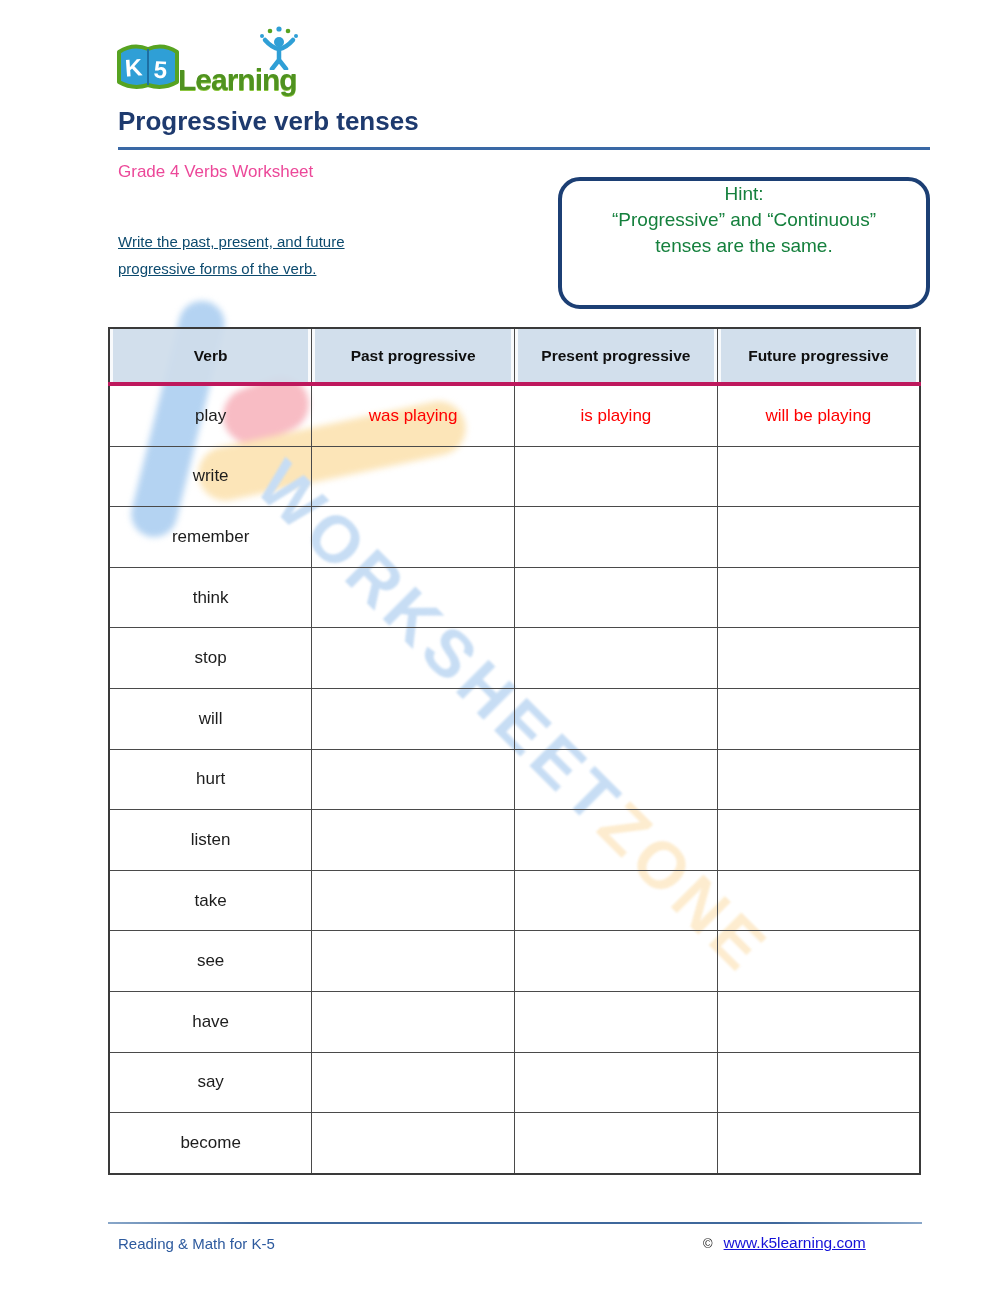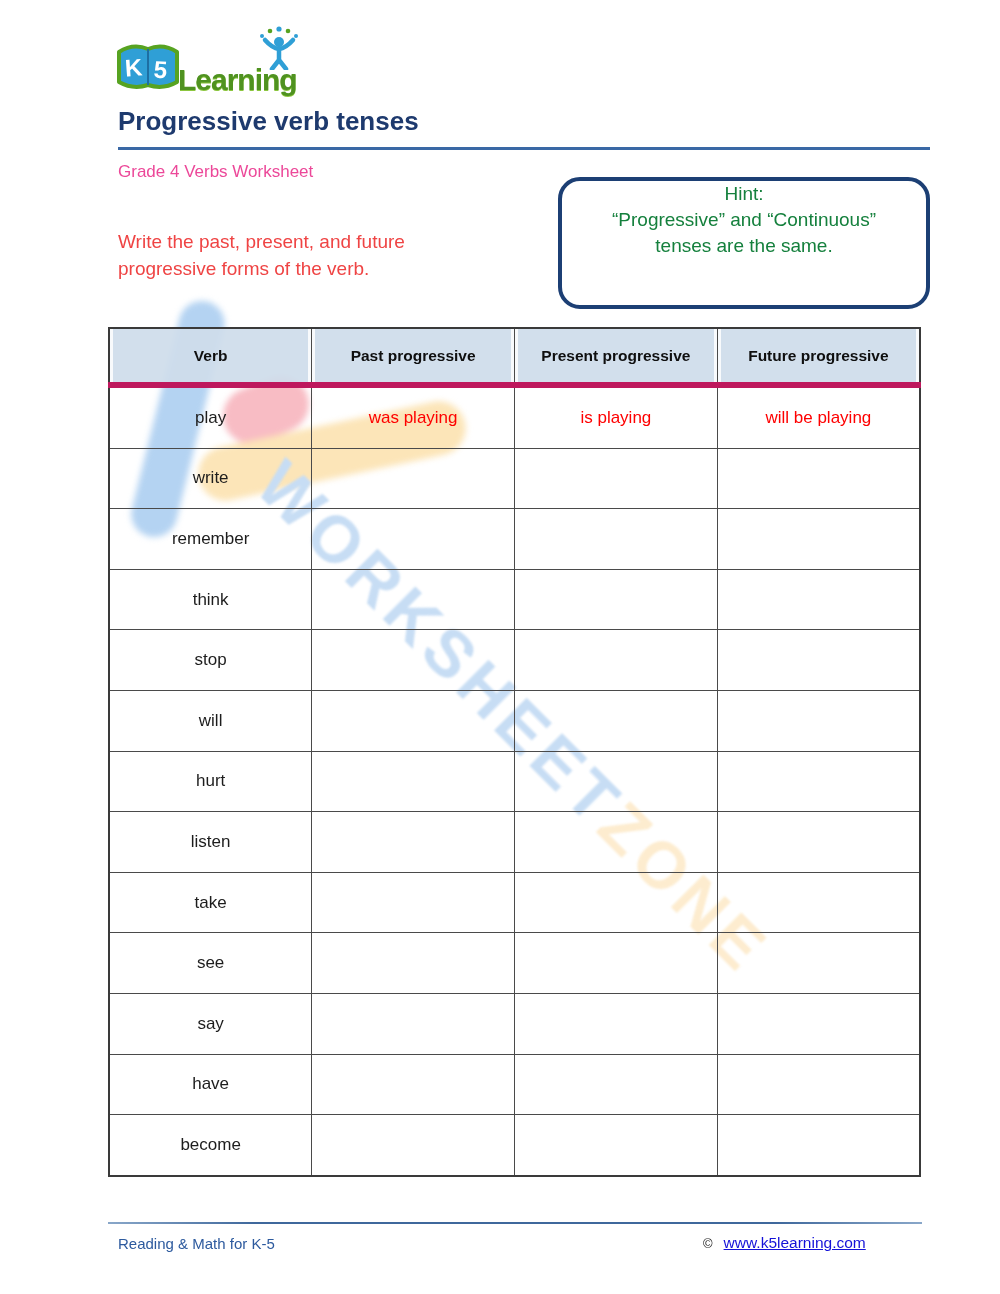--- a/index.html
+++ b/index.html
@@ -31,21 +31,21 @@
   .hint{
     position:absolute;left:558px;top:177px;width:372px;height:132px;
     box-sizing:border-box;border:4px solid #1c3f74;border-radius:22px;
     display:flex;flex-direction:column;justify-content:flex-start;align-items:center;
     color:#15803d;font-size:19px;line-height:26px;text-align:center;background:#fff;
   }
 
   
   .instructions{
     position:absolute;left:118px;top:228px;width:400px;
-    font-size:19px;line-height:27px;color:#ef4444;
+    font-size:15px;line-height:27px;color:#0c4a6e;text-decoration:underline;
   }
 
   
   .wm-shapes{position:absolute;left:0;top:0;width:1000px;height:1294px;z-index:0;filter:blur(3px);}
   .wm-blue{position:absolute;left:155px;top:298px;width:46px;height:242px;border-radius:24px;background:#b4d3f2;transform:rotate(14deg);}
   .wm-pink{position:absolute;left:222px;top:382px;width:88px;height:56px;border-radius:28px;background:#f8bcc4;transform:rotate(-22deg);}
   .wm-yellow{position:absolute;left:196px;top:424px;width:272px;height:54px;border-radius:27px;background:#fce5b8;transform:rotate(-12deg);}
   .wm-text{
     position:absolute;left:296px;top:446px;z-index:0;white-space:nowrap;
     transform:rotate(45deg);transform-origin:0 0;
@@ -60,21 +60,21 @@
     border-collapse:collapse;table-layout:fixed;background:transparent;
     border:2px solid #3a3a3a;
   }
   table.verbs th, table.verbs td{
     border:1px solid #4a4a4a;text-align:center;vertical-align:middle;padding:0;
   }
   table.verbs th{
     height:53px;background:rgba(207,221,235,0.93);
     font-size:15.5px;font-weight:bold;color:#0f0f0f;
     box-shadow:inset 3px 0 0 rgba(255,255,255,0.85), inset -3px 0 0 rgba(255,255,255,0.85);
-    border-bottom:6px solid #be185d;
+    border-bottom:4px solid #be185d;
   }
   table.verbs td{height:59.6px;font-size:17px;color:#1d1d1d;}
   table.verbs tr.example td.ans-col{color:#fe0000;}
 
   
   .footer-rule{position:absolute;left:108px;top:1222px;width:814px;height:2px;
     background:linear-gradient(to right,#89a7c9,#3f689c 18%,#3f689c 82%,#89a7c9);}
   .footer-left{position:absolute;left:118px;top:1235px;font-size:15px;color:#2d5a9e;}
   .footer-right{position:absolute;left:703px;top:1234px;display:flex;align-items:center;gap:11px;}
   .copyright{font-size:13px;color:#222;}
@@ -191,27 +191,27 @@
           <td class="ans-col"></td>
           <td class="ans-col"></td>
         </tr>
         <tr>
           <td class="verb-col">see</td>
           <td class="ans-col"></td>
           <td class="ans-col"></td>
           <td class="ans-col"></td>
         </tr>
         <tr>
+          <td class="verb-col">have</td>
+          <td class="ans-col"></td>
+          <td class="ans-col"></td>
+          <td class="ans-col"></td>
+        </tr>
+        <tr>
           <td class="verb-col">say</td>
-          <td class="ans-col"></td>
-          <td class="ans-col"></td>
-          <td class="ans-col"></td>
-        </tr>
-        <tr>
-          <td class="verb-col">have</td>
           <td class="ans-col"></td>
           <td class="ans-col"></td>
           <td class="ans-col"></td>
         </tr>
         <tr>
           <td class="verb-col">become</td>
           <td class="ans-col"></td>
           <td class="ans-col"></td>
           <td class="ans-col"></td>
         </tr>

